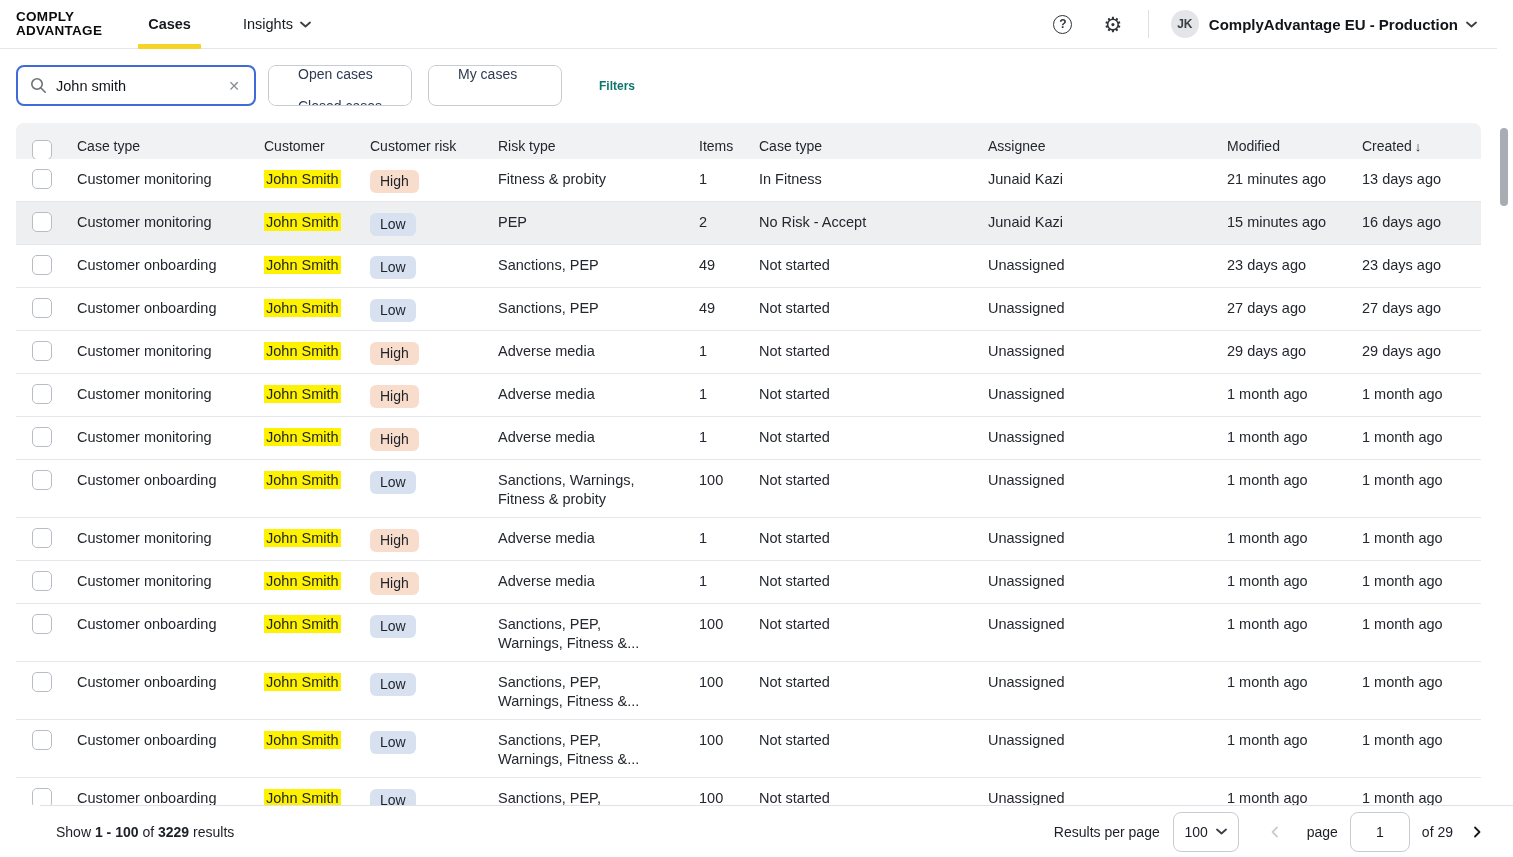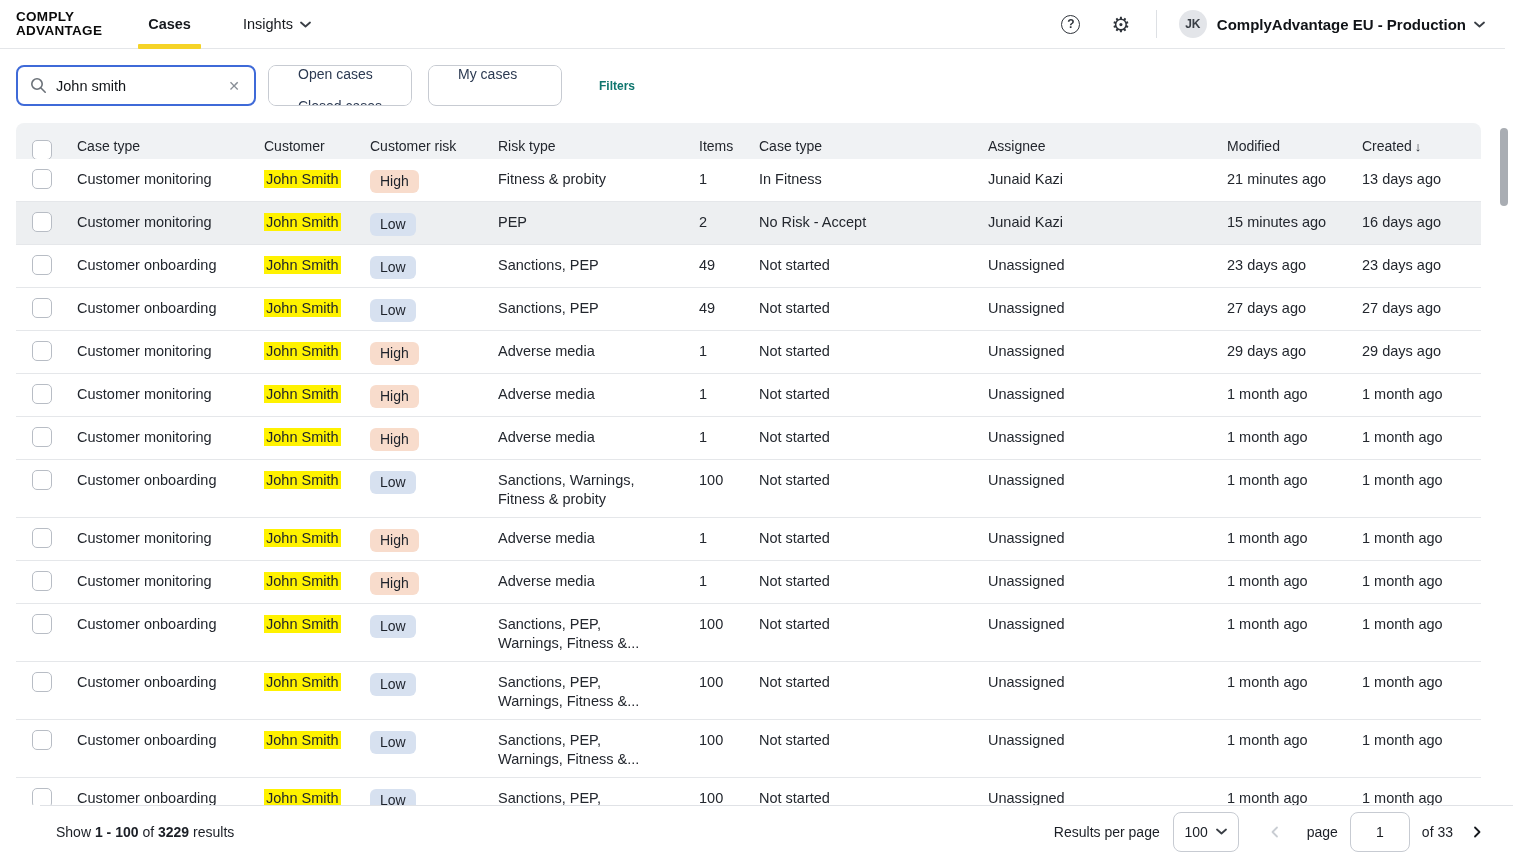--- a/index.html
+++ b/index.html
@@ -1,20 +1,20 @@
 <!DOCTYPE html>
 <html style="--accent: #F5D327; --hl: #FFF200; --high: #F8DCCC; --low: #D7E1F0;"><head>
 <meta charset="utf-8">
 <style>
   * { margin:0; padding:0; box-sizing:border-box; }
   html,body { width:1513px; height:857px; background:#fff; overflow:hidden;
     font-family:"Liberation Sans", sans-serif; color:#22272F; }
 
   
-  .topbar { position:absolute; top:0; left:0; right:8px; height:49px;
+  .topbar { position:absolute; top:0; left:0; right:16px; height:49px;
     border-bottom:1px solid #E4E6E9; display:flex; align-items:center; padding:0 20px 0 16px; background:#fff; }
   .logo { font-weight:900; font-size:13.5px; line-height:14px; letter-spacing:.3px; color:#0A0A0A; cursor:default; }
   .nav { display:flex; align-items:stretch; height:49px; margin-left:34px; }
   .nav-item { position:relative; display:flex; align-items:center; gap:7px; padding:0 12px;
     margin-right:28px; font-size:14.5px; font-weight:500; color:#15181D; cursor:pointer; }
   .nav-item.active { font-weight:600; }
   .nav-item.active::after { content:""; position:absolute; left:2px; right:2px; bottom:0; height:5px;
     background:var(--accent, #F5D327); border-radius:1px; }
   .chev { width:11px; height:7px; }
   .chev polyline { fill:none; stroke:#3A3F46; stroke-width:1.8; stroke-linecap:round; stroke-linejoin:round; }
@@ -449,18 +449,18 @@
       <span>100</span>
       <svg class="chev" viewBox="0 0 11 7">
           <polyline points="1,1.5 5.5,5.5 10,1.5"></polyline>
         </svg>
     </div>
     <svg class="pg-chev prev" viewBox="0 0 12 12">
         <polyline points="8,1.5 3.5,6 8,10.5"></polyline>
       </svg>
     <span class="page-label">page</span>
     <input class="page-input" type="text" value="1" style="">
-    <span class="of-pages">of 33</span>
+    <span class="of-pages">of 29</span>
     <svg class="pg-chev next" viewBox="0 0 12 12">
         <polyline points="4,1.5 8.5,6 4,10.5"></polyline>
       </svg>
   </div>
 </footer>
 
 </body></html>

